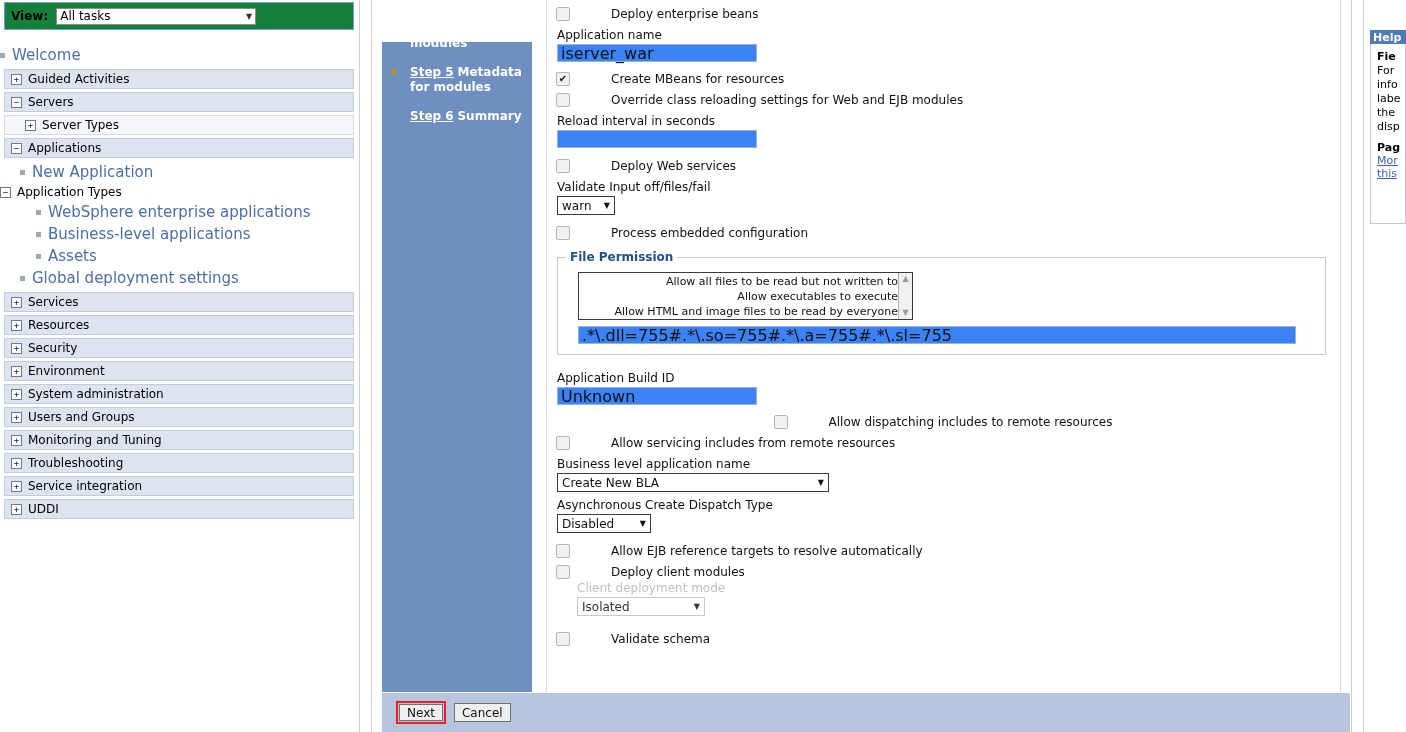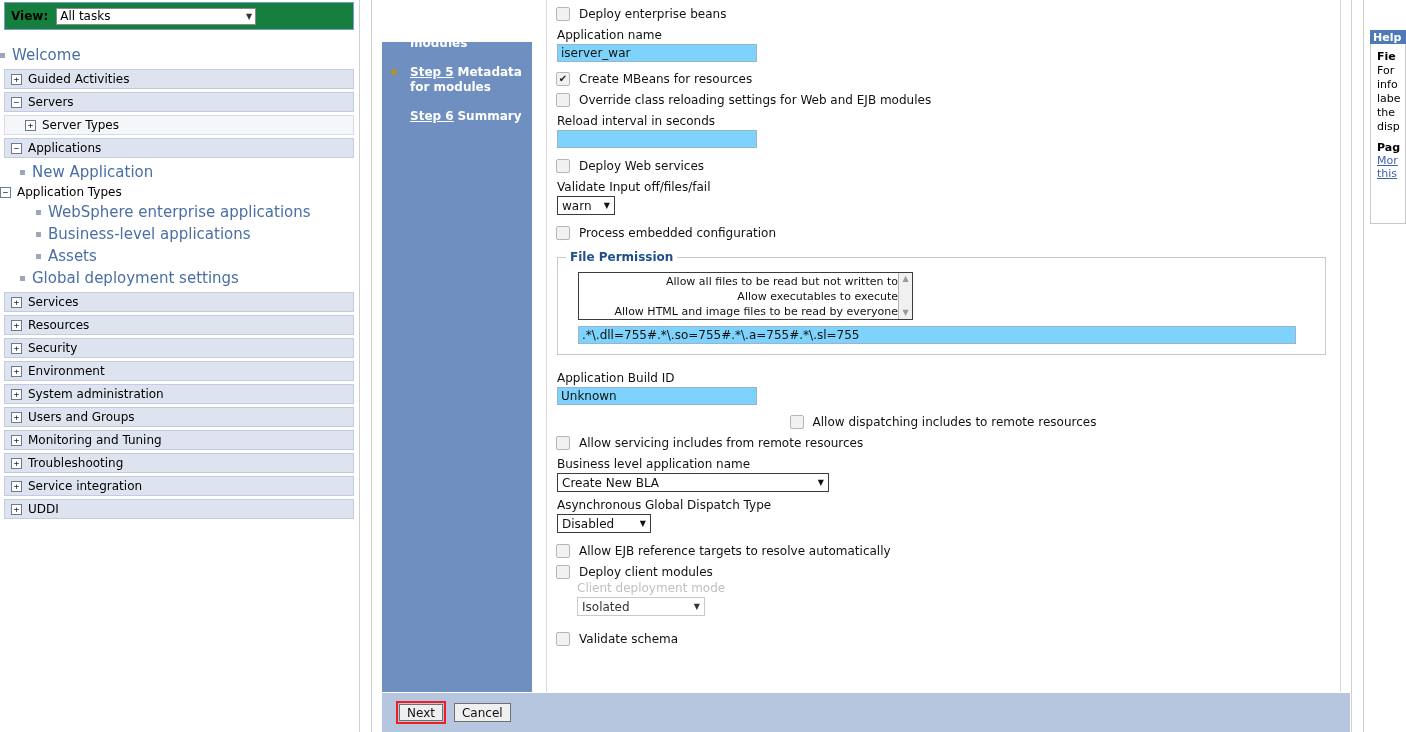--- a/index.html
+++ b/index.html
@@ -71,33 +71,33 @@
 
   .formpanel{
     position:absolute;left:163px;top:0;width:805px;height:692px;
     background:#fff;border:1px solid #fff;box-sizing:border-box;
   }
   .formbox{
     position:absolute;left:0;top:-8px;width:795px;height:700px;
     border:1px solid #d9d9d9;background:#fff;box-sizing:border-box;
     padding:6px 10px 0 6px;overflow:hidden;
   }
-  .cbrow{display:flex;align-items:center;margin:7px 0 7px 3px;}
+  .cbrow{display:flex;align-items:center;margin:7px 0 7px 3px;gap:32px;}
   .cb{
     width:12px;height:12px;border:1px solid #b6b6b6;background:#f1f1f1;border-radius:2px;
     margin-right:9px;flex:0 0 auto;display:inline-flex;align-items:center;justify-content:center;
     font-size:10px;line-height:10px;color:#333;
   }
   .cb.checked::after{content:"\2714";font-size:10px;color:#1a1a1a;}
   .cbtext{font-size:12px;color:#111;}
   .fieldlabel{font-size:12px;color:#111;margin:6px 0 2px 4px;}
   .fieldlabel.dim{color:#c0c0c0;}
   .txtinput{
-    border:1px solid #9db3cd;background:#7dd3fc;height:18px;box-sizing:border-box;
-    font-size:12px;padding:1px 3px;display:flex;align-items:center;color:#111;
+    border:1px solid #9db3cd;background:#3b82f6;height:18px;box-sizing:border-box;
+    font-size:16px;padding:1px 3px;display:flex;align-items:center;color:#111;
     font-family:"DejaVu Sans","Liberation Sans",sans-serif;
   }
   .sel{
     border:1px solid #3c3c3c;background:#fff;height:19px;box-sizing:border-box;
     font-size:12px;display:flex;align-items:center;justify-content:space-between;
     padding:0 4px;color:#111;
   }
   .sel.dim{border-color:#c9c9c9;color:#333;}
   .sel .caret{font-size:8px;margin-left:10px;}
 
@@ -345,21 +345,21 @@
             <span class="cb"></span>
             <span class="cbtext">Allow servicing includes from remote resources</span>
           </div>
 
           <div class="fieldlabel">Business level application name</div>
           <div class="sel" style="width:272px;margin-left:4px;align-items:center;">
             <span>Create New BLA</span>
             <span class="caret">▼</span>
           </div>
 
-          <div class="fieldlabel">Asynchronous Global Dispatch Type</div>
+          <div class="fieldlabel">Asynchronous Create Dispatch Type</div>
           <div class="sel" style="width:94px;margin-left:4px;">
             <span>Disabled</span>
             <span class="caret">▼</span>
           </div>
 
           <div class="cbrow" style="margin-top:11px;">
             <span class="cb"></span>
             <span class="cbtext">Allow EJB reference targets to resolve automatically</span>
           </div>
 

